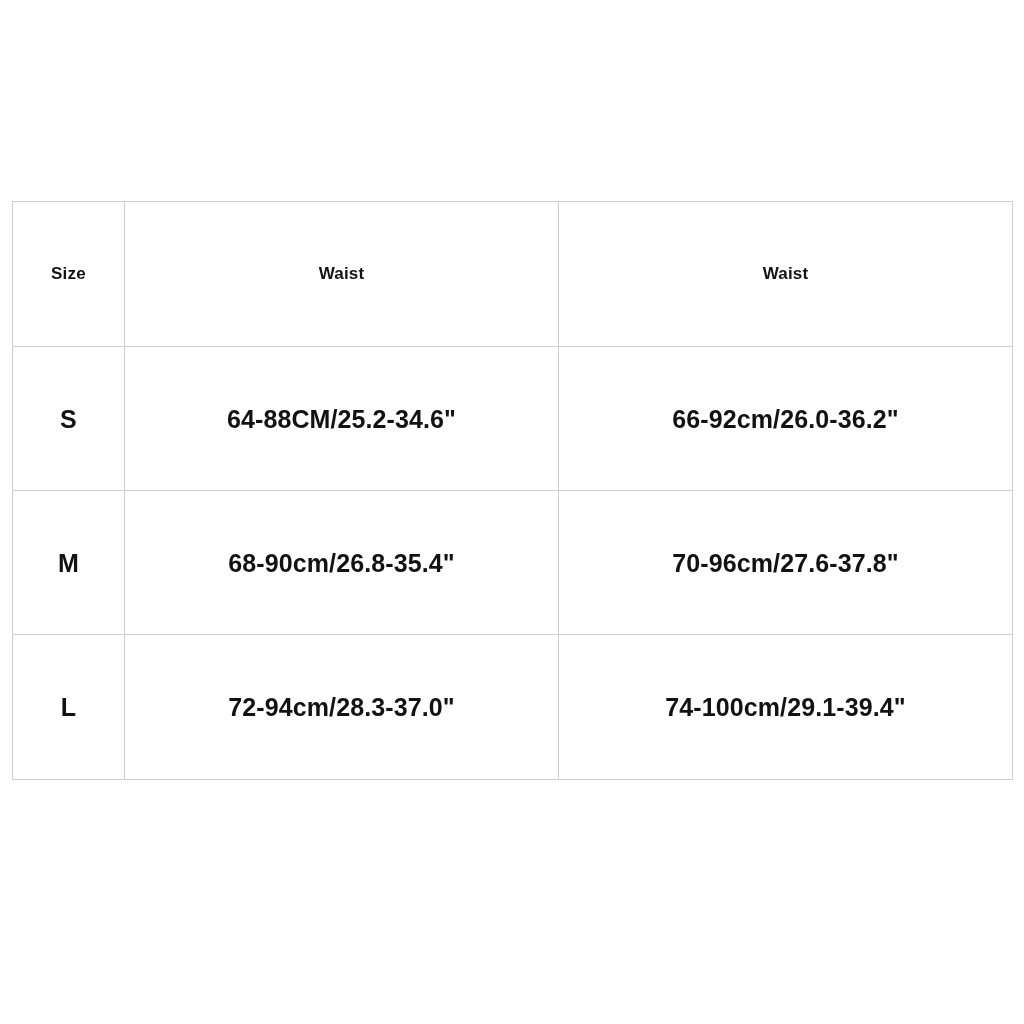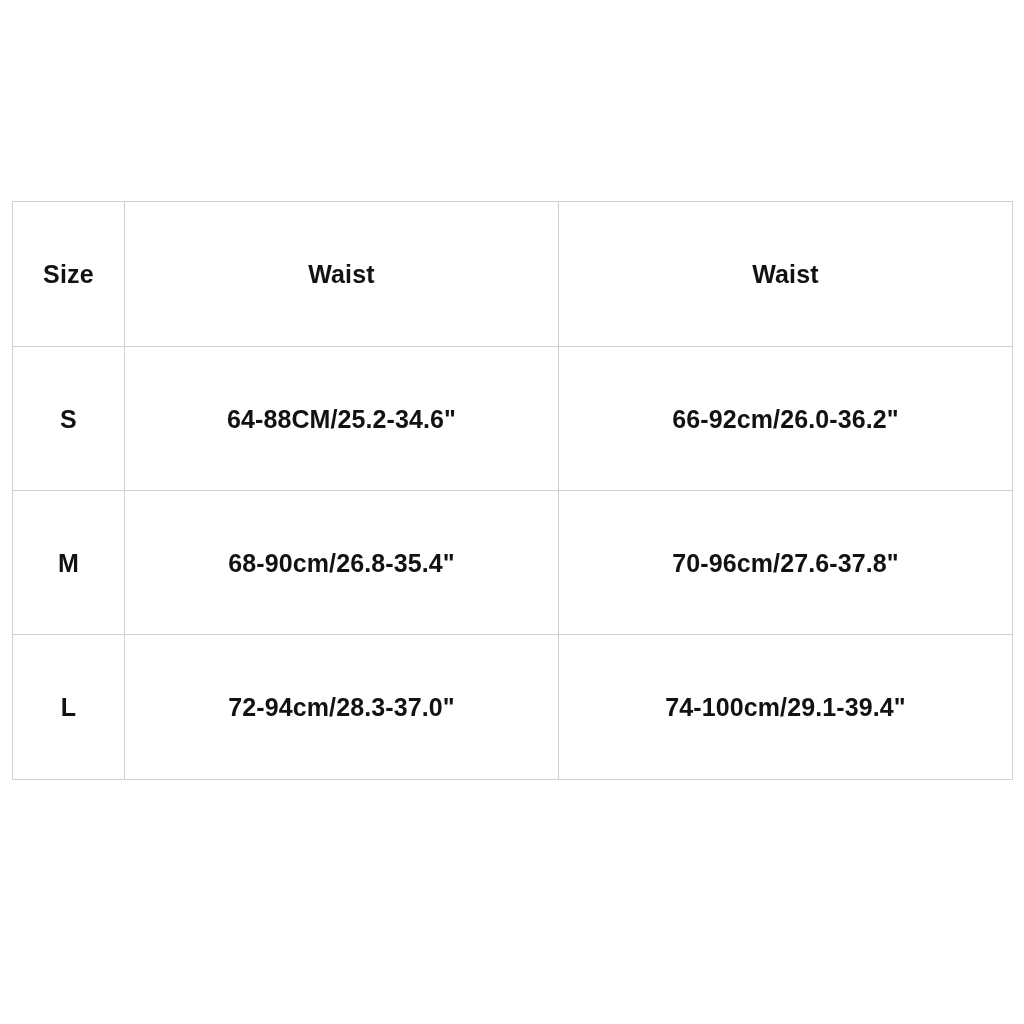--- a/index.html
+++ b/index.html
@@ -43,21 +43,21 @@
     text-align: center;
     vertical-align: middle;
     color: #121212;
     font-weight: bold;
     padding: 0;
     line-height: 1.2;
   }
 
   table.size-chart thead th {
     height: 144px;
-    font-size: 25px;
+    font-size: 17px;
     letter-spacing: 0.2px;
     margin-left: 32px;
   }
 
   table.size-chart tbody td {
     height: 143px;
     font-size: 25px;
     letter-spacing: 0.1px;
   }
 

